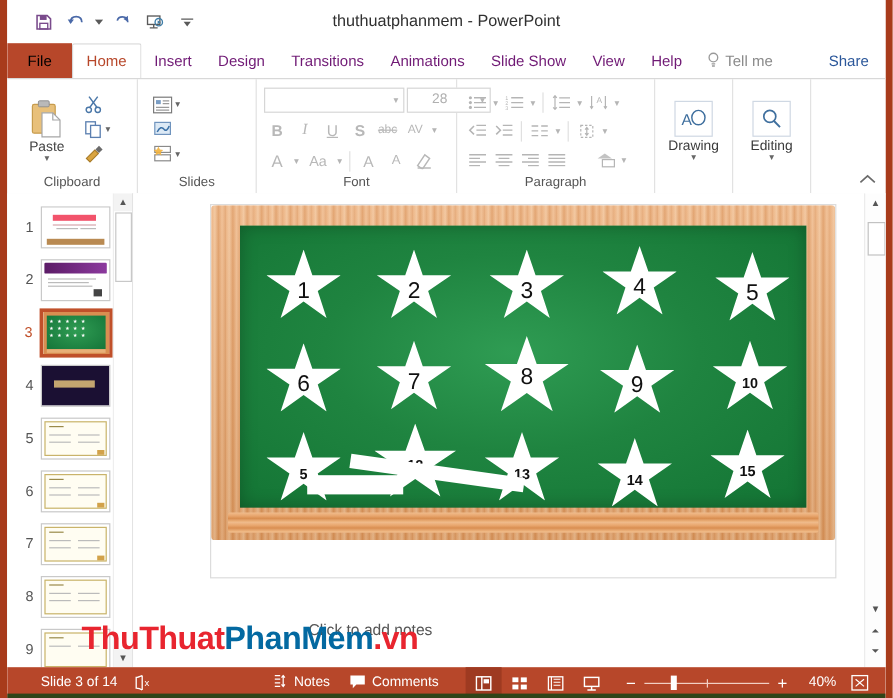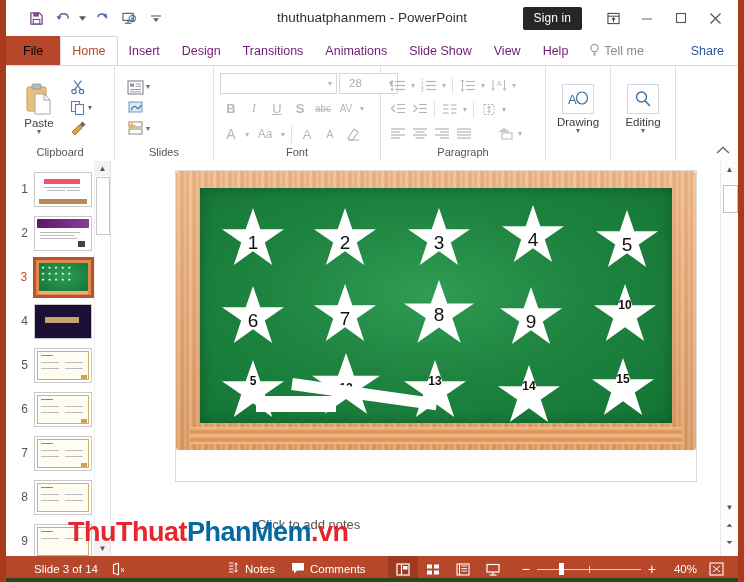--- a/index.html
+++ b/index.html
@@ -86,21 +86,21 @@
   
   .newslide{display:flex;flex-direction:column;align-items:center;width:52px;}
   .ns-lbl{font-size:11.5px;color:#444;text-align:center;line-height:12px;}
   
   .fontrow1{display:flex;align-items:center;gap:2px;height:22px;}
   .fontbox{
     height:19px;border:1px solid #d6d6d6;display:flex;align-items:center;
     justify-content:flex-end;padding-right:2px;background:#fff;
   }
   .fontname{width:113px;}
-  .fontsize{width:46px;justify-content:space-between;padding-left:9px;}
+  .fontsize{width:46px;justify-content:space-between;padding-left:20px;}
   .fsz-val{font-size:11.5px;color:#b0b0b0;}
   .caret{font-size:8px;color:#b5b5b5;padding:0 2px;}
   .fontrow{display:flex;align-items:center;gap:1px;height:24px;}
   .fbtn{
     width:22px;height:21px;display:flex;align-items:center;justify-content:center;
     font-size:13px;color:#b8b8b8;
   }
   .sep{width:1px;height:17px;background:#e0e0e0;margin:0 3px;}
   
   .prow{display:flex;align-items:center;gap:1px;height:23px;}
@@ -171,21 +171,21 @@
     position:absolute;
     width:62px;height:60px;
     background:#ffffff;
     clip-path:polygon(50% 0%,61.8% 35.5%,100% 35.5%,69% 57.5%,80.9% 95%,50% 72%,19.1% 95%,31% 57.5%,0% 35.5%,38.2% 35.5%);
     filter:drop-shadow(1.5px 2px 0px rgba(0,0,0,.55));
     display:flex;align-items:flex-start;justify-content:center;
   }
   .star span{
     margin-top:24px;font-size:19px;color:#111;font-family:"Liberation Sans",sans-serif;
   }
-  .star.small span{font-size:12px;margin-top:14px;font-weight:bold;}
+  .star.small span{font-size:12px;margin-top:28px;font-weight:bold;}
   .chalk{position:absolute;background:#fff;}
   .ledge{
     position:absolute;left:14px;right:14px;bottom:6px;height:17px;
     background:repeating-linear-gradient(180deg,#f0bd8e 0px,#e8a56c 3px,#d98e51 5px,#efb985 8px);
     border-radius:2px;
   }
   .notes-area{
     position:absolute;left:64px;top:322px;width:522px;height:16px;
   }
   .notes-placeholder{
@@ -269,46 +269,20 @@
       <div class="qat-btn">
         <svg width="12" height="9" viewBox="0 0 12 9">
             <line x1="1" y1="2" x2="11" y2="2" stroke="#5a5a5a" stroke-width="1.1"></line>
             <path d="M3 4.2 L9 4.2 L6 8 Z" fill="#5a5a5a"></path>
           </svg>
       </div>
     </div>
 
     <div class="title-text">thuthuatphanmem  -  PowerPoint</div>
 
-    <div class="title-right">
-      <div class="signin">Sign in</div>
-      <div class="win-btn">
-        <svg width="13" height="13" viewBox="0 0 14 14">
-            <rect x="1" y="1.5" width="12" height="11" fill="none" stroke="#444" stroke-width="1.1"></rect>
-            <line x1="1" y1="4.5" x2="13" y2="4.5" stroke="#444" stroke-width="1.1"></line>
-            <path d="M7 11 L7 6.5 M5.2 8.2 L7 6.3 L8.8 8.2" fill="none" stroke="#444" stroke-width="1.1"></path>
-          </svg>
-      </div>
-      <div class="win-btn">
-        <svg width="12" height="12" viewBox="0 0 12 12">
-            <line x1="1" y1="7" x2="11" y2="7" stroke="#777" stroke-width="1.1"></line>
-          </svg>
-      </div>
-      <div class="win-btn">
-        <svg width="12" height="12" viewBox="0 0 12 12">
-            <rect x="1.5" y="1.5" width="9" height="9" fill="none" stroke="#555" stroke-width="1.1"></rect>
-          </svg>
-      </div>
-      <div class="win-btn">
-        <svg width="13" height="13" viewBox="0 0 13 13">
-            <line x1="1.5" y1="1.5" x2="11.5" y2="11.5" stroke="#555" stroke-width="1.2"></line>
-            <line x1="11.5" y1="1.5" x2="1.5" y2="11.5" stroke="#555" stroke-width="1.2"></line>
-          </svg>
-      </div>
-    </div>
   </div>
 
   <div class="tabbar">
     <div class="tab file">File</div>
     <div class="tab active">Home</div>
     <div class="tab">Insert</div>
     <div class="tab">Design</div>
     <div class="tab">Transitions</div>
     <div class="tab">Animations</div>
     <div class="tab">Slide Show</div>

